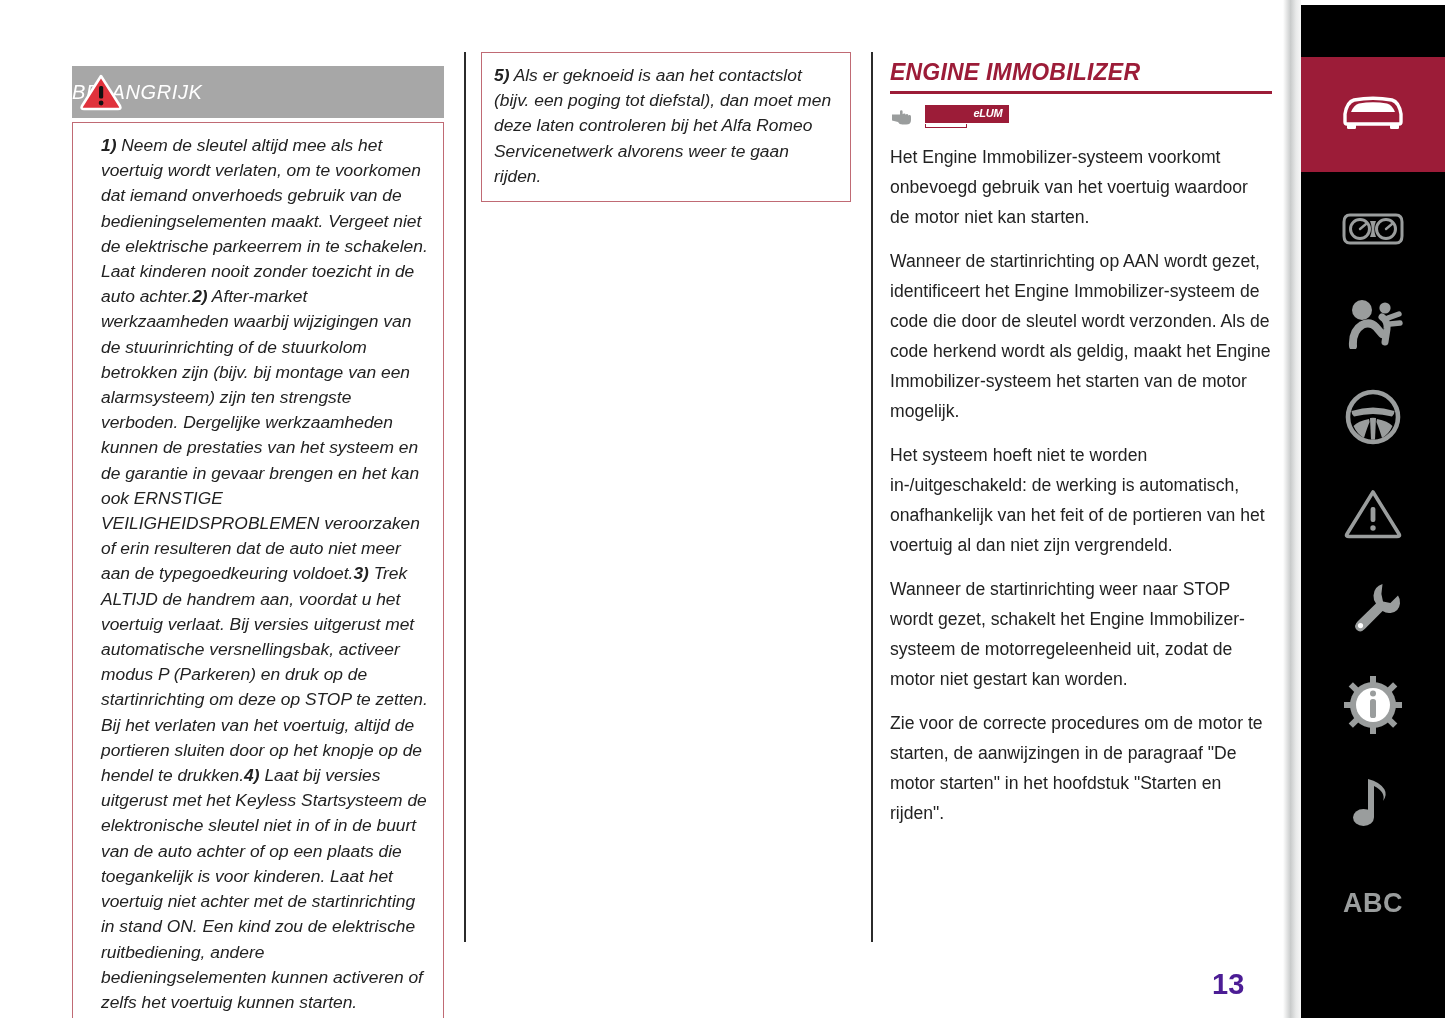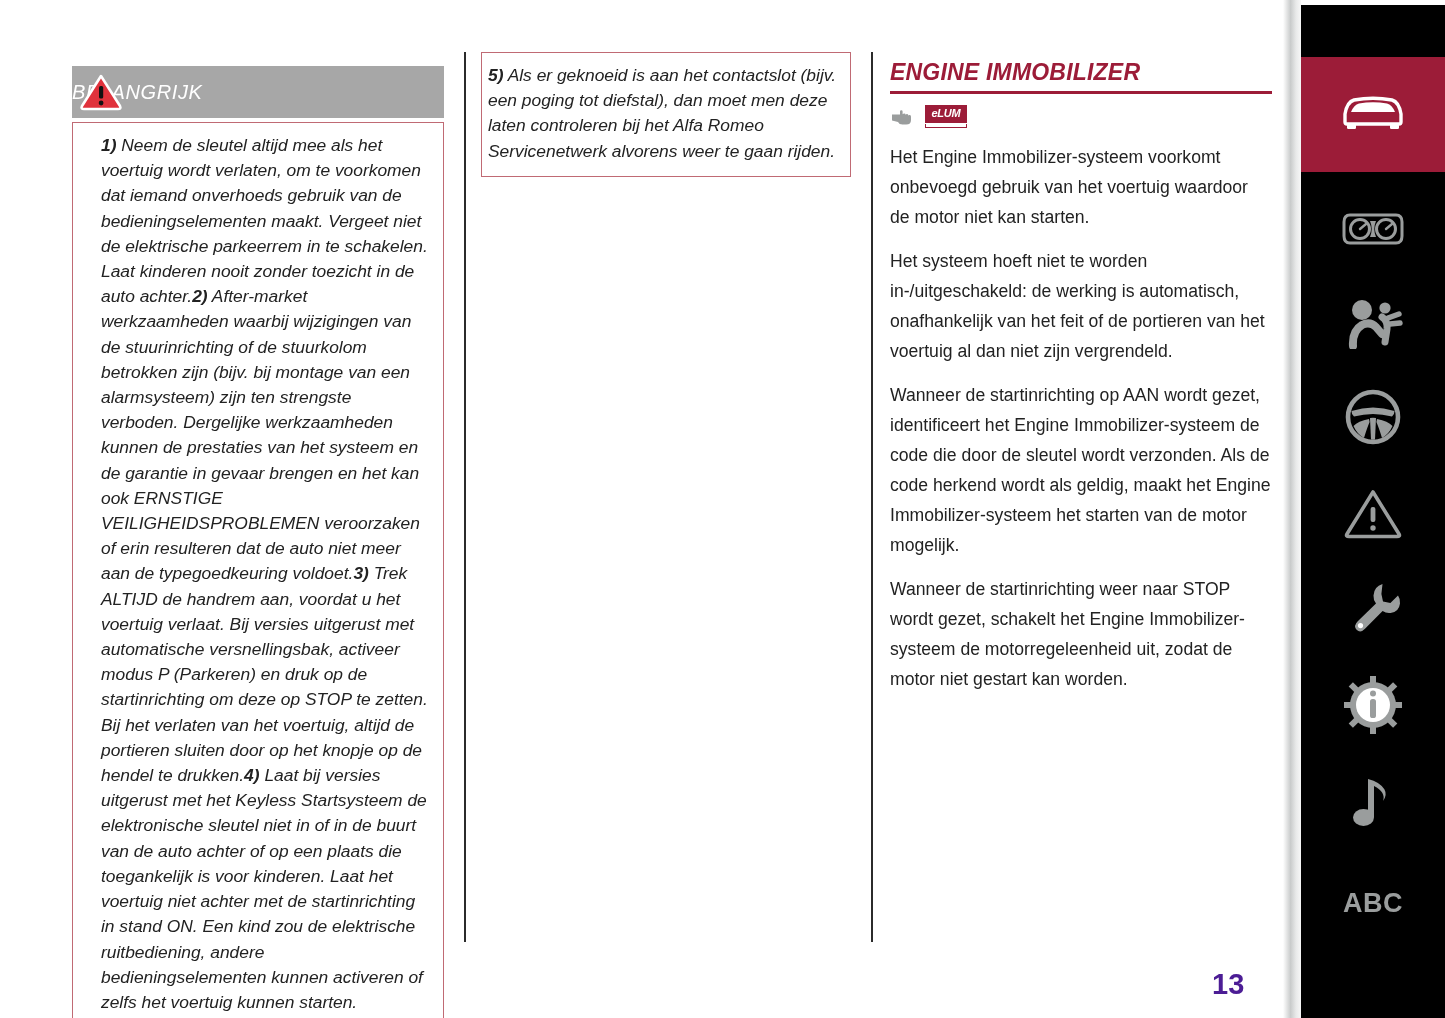--- a/index.html
+++ b/index.html
@@ -90,21 +90,21 @@
 
   
   #col-2 {
     position: absolute;
     left: 481px;
     top: 52px;
     width: 370px;
   }
   .plain-warn-box {
     border: 1.5px solid #c06a74;
-    padding: 10px 12px 12px 6px;
+    padding: 10px 12px 12px 12px;
     box-sizing: border-box;
   }
 
   
   #col-3 {
     position: absolute;
     left: 890px;
     top: 46px;
     width: 382px;
   }
@@ -137,20 +137,21 @@
     height: 24px;
   }
   .elum-badge .elum-rect {
     position: absolute;
     left: 0; top: 0;
     width: 42px; height: 18px;
     background: #9c1c38;
     display: flex;
     align-items: center;
     justify-content: center;
+    padding-left: 42px;
   }
   .elum-badge .elum-label {
     color: #ffffff;
     font-size: 11px;
     font-weight: bold;
     font-style: italic;
     letter-spacing: -0.2px;
     line-height: 11px;
   }
   .elum-badge .elum-base {
@@ -263,23 +264,24 @@
       </span>
       <span class="elum-badge">
         <span class="elum-rect">
           <span class="elum-label">eLUM</span>
         </span>
         <span class="elum-base"></span>
       </span>
     </div>
 
     <p class="body-text">Het Engine Immobilizer-systeem voorkomt onbevoegd gebruik van het voertuig waardoor de motor niet kan starten.</p>
+    <p class="body-text">Wanneer de startinrichting op AAN wordt gezet, identificeert het Engine Immobilizer-systeem de code die door de sleutel wordt verzonden. Als de code herkend wordt als geldig, maakt het Engine Immobilizer-systeem het starten van de motor mogelijk.</p>
     <p class="body-text">Het systeem hoeft niet te worden in-/uitgeschakeld: de werking is automatisch, onafhankelijk van het feit of de portieren van het voertuig al dan niet zijn vergrendeld.</p>
-    <p class="body-text">Wanneer de startinrichting op AAN wordt gezet, identificeert het Engine Immobilizer-systeem de code die door de sleutel wordt verzonden. Als de code herkend wordt als geldig, maakt het Engine Immobilizer-systeem het starten van de motor mogelijk.</p>
     <p class="body-text">Wanneer de startinrichting weer naar STOP wordt gezet, schakelt het Engine Immobilizer-systeem de motorregeleenheid uit, zodat de motor niet gestart kan worden.</p>
+    <p class="body-text">Zie voor de correcte procedures om de motor te starten, de aanwijzingen in de paragraaf "De motor starten" in het hoofdstuk "Starten en rijden".</p>
   </div>
 
   <div id="page-number">13</div>
 
   <div id="spine"></div>
 
   <div id="sidebar">
 
     <div class="tab-active">
       <span>

